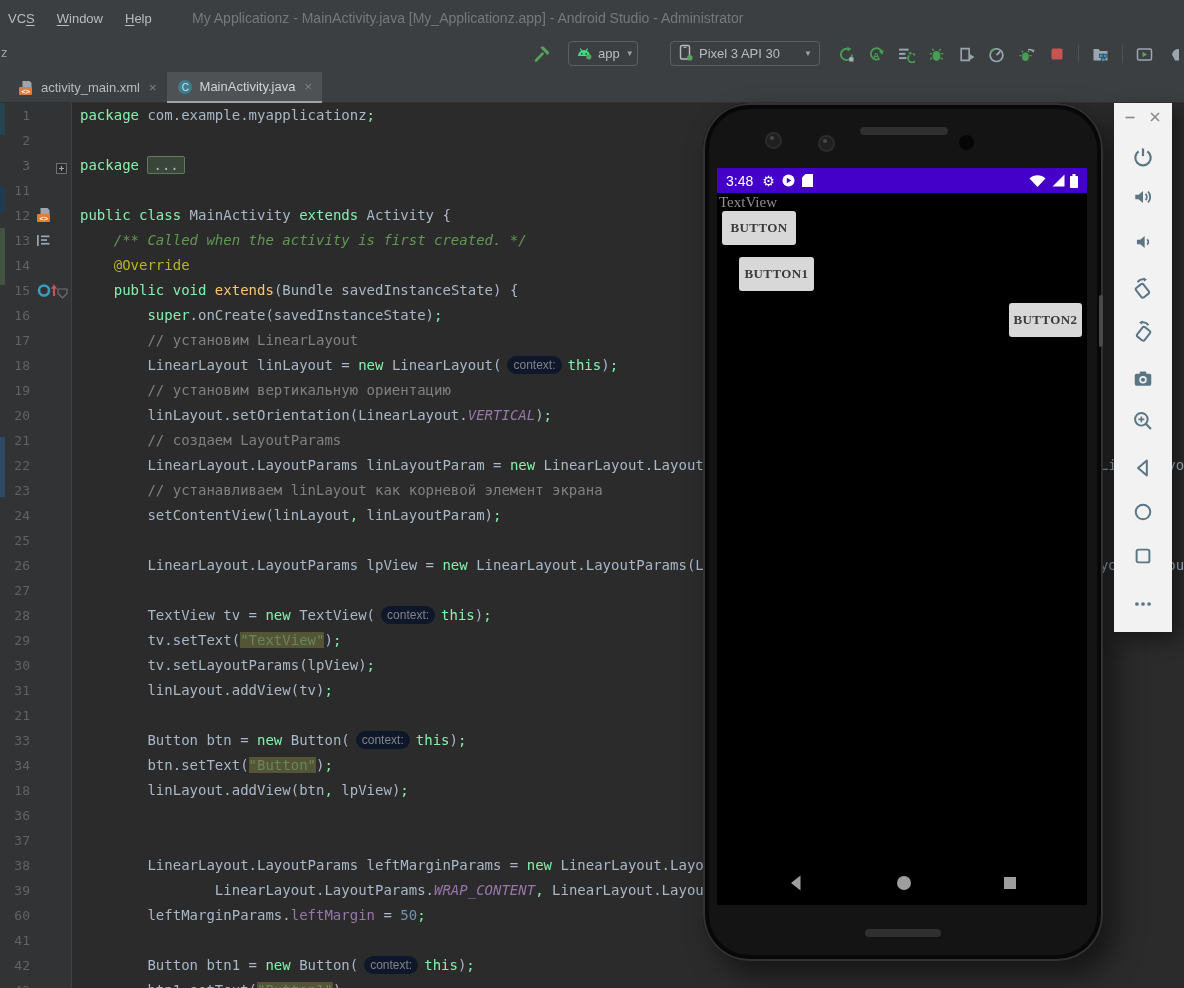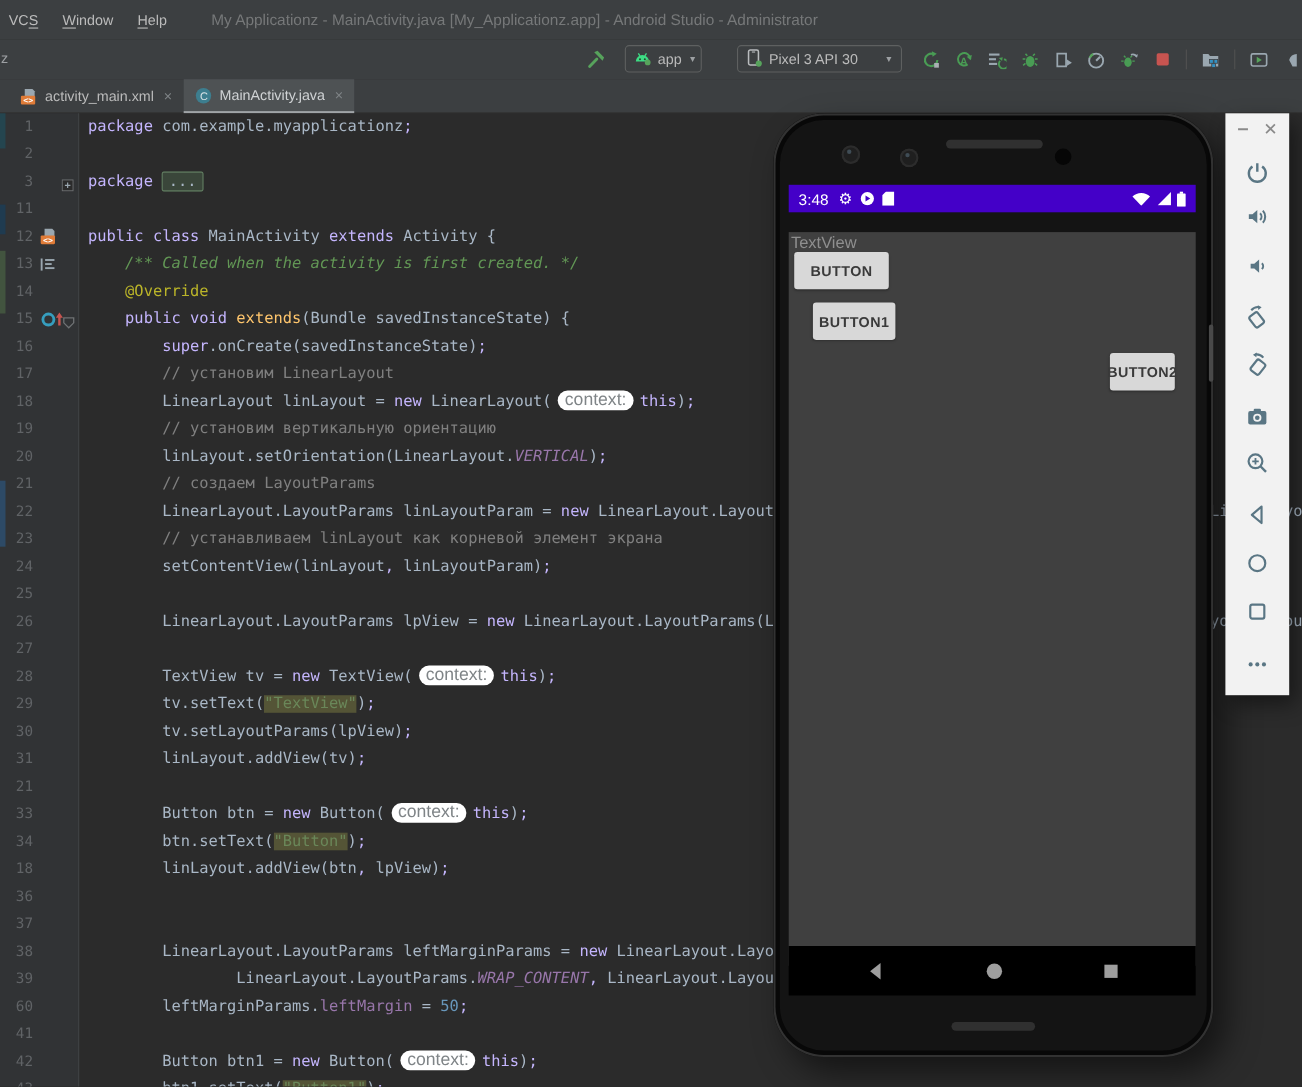--- a/index.html
+++ b/index.html
@@ -36,50 +36,50 @@
   .gutterbg{position:absolute;left:0;top:0;width:72px;height:885px;background:#313335;border-right:1px solid #404244;box-sizing:border-box;}
   .strip{position:absolute;left:0;width:5px;}
   #rows{position:absolute;left:0;top:0;}
   .row{position:relative;height:25px;white-space:nowrap;}
   .gut{position:absolute;left:0;top:0;width:72px;height:25px;}
   .ln{position:absolute;left:0;top:0;width:30px;text-align:right;color:#606366;font-size:13px;line-height:25px;}
   .gicon{position:absolute;left:36px;top:4px;}
   .fmark{position:absolute;left:56px;top:6px;}
   .cl{position:absolute;left:80px;top:0;line-height:25px;font-size:14px;white-space:pre;}
   .seg-d{color:#a9b7c6;}
-  .seg-k{color:#c4b5fd;}
+  .seg-k{color:#86efac;}
   .seg-m{color:#ffc66d;}
   .seg-a{color:#bbb529;}
   .seg-dc{color:#629755;font-style:italic;}
   .seg-c{color:#808080;}
   .seg-sh{color:#6a8759;background:#545436;}
   .seg-ci{color:#9876aa;font-style:italic;}
   .seg-n{color:#6897bb;text-align:center;}
   .seg-f{color:#9876aa;}
-  .seg-h{display:inline-block;background:#ffffff;color:#7f8487;border-radius:9px;padding:0 6px;margin:0 6px;
-         font-size:16px;line-height:18px;font-family:"Liberation Sans",sans-serif;vertical-align:1px;}
+  .seg-h{display:inline-block;background:#0f172a;color:#7f8487;border-radius:9px;padding:0 6px;margin:0 6px;
+         font-size:12px;line-height:18px;font-family:"Liberation Sans",sans-serif;vertical-align:1px;}
   .seg-fo{background:#3a463a;border:1px solid #5f7a5f;border-radius:2px;padding:0 5px;color:#a9b7c6;}
   
   .phone{position:absolute;left:703px;top:103px;width:400px;height:858px;background:#141414;border-radius:46px;
          box-shadow:inset 0 0 0 2px #323232, inset 0 0 0 6px #080808, 12px 14px 28px rgba(0,0,0,.5);}
   .grille{position:absolute;background:#303030;border-radius:4px;}
   .g-top{left:157px;top:24px;width:88px;height:8px;}
   .g-bot{left:162px;top:826px;width:76px;height:8px;}
   .cam{position:absolute;width:17px;height:17px;border-radius:50%;background:#1f1f1f;box-shadow:inset 0 0 0 2px #2c2c2c;}
   .cam:after{content:"";position:absolute;left:5px;top:4px;width:4px;height:4px;border-radius:50%;background:#3f4c55;}
   .c1{left:62px;top:29px;}
   .c2{left:115px;top:32px;}
   .facedot{position:absolute;left:256px;top:32px;width:15px;height:15px;border-radius:50%;background:#060606;}
   .sidebtn{position:absolute;left:396px;top:192px;width:4px;height:52px;background:#4a4a4a;border-radius:2px;}
   .statusbar{position:absolute;left:14px;top:65px;width:370px;height:25px;background:#4400c8;display:flex;align-items:center;
              padding:0 9px;box-sizing:border-box;color:#fff;}
   .sbtime{font-size:14px;margin-right:9px;}
   .sbicons{display:flex;align-items:center;gap:7px;}
   .sbright{margin-left:auto;display:flex;align-items:center;gap:5px;}
-  .apparea{position:absolute;left:14px;top:108px;width:370px;height:667px;background:#404040;overflow:hidden;}
+  .apparea{position:absolute;left:14px;top:90px;width:370px;height:667px;background:#000000;overflow:hidden;font-family:Liberation Serif, serif;}
   .tvlabel{position:absolute;left:2px;top:1px;color:#8f8f8f;font-size:15px;}
   .ebtn{position:absolute;height:34px;background:#d8d8d8;border-radius:3px;box-shadow:0 1px 2px rgba(0,0,0,.25);
         display:flex;align-items:center;justify-content:center;font-size:13px;font-weight:bold;color:#3a3a3a;letter-spacing:.4px;}
   .navbar{position:absolute;left:14px;top:757px;width:370px;height:45px;background:#000;}
   .navico{position:absolute;top:13px;}
   
   .panel{position:absolute;left:1114px;top:103px;width:58px;height:529px;background:#f2f2f2;
          box-shadow:6px 8px 18px rgba(0,0,0,.45);}
   .pctl{position:absolute;top:6px;width:16px;height:16px;display:flex;align-items:center;justify-content:center;}
   .picon{position:absolute;left:18px;width:22px;height:22px;display:flex;align-items:center;justify-content:center;}
@@ -514,23 +514,23 @@
             <svg width="8" height="14" viewBox="0 0 8 14">
               <rect x="2.5" y="0" width="3" height="2.2" fill="#fff"></rect>
               <rect x="0" y="2" width="8" height="12" rx="0.8" fill="#fff"></rect>
             </svg>
           </span>
         </span>
     </div>
     <div class="apparea">
       <div class="tvlabel">TextView</div>
       <div id="emu-buttons">
-          <div class="ebtn" style="left: 5px; top: 18px; width: 86px;">BUTTON</div>
+          <div class="ebtn" style="left: 5px; top: 18px; width: 74px;">BUTTON</div>
           <div class="ebtn" style="left: 22px; top: 64px; width: 75px;">BUTTON1</div>
-          <div class="ebtn" style="left: 292px; top: 110px; width: 59px;">BUTTON2</div>
+          <div class="ebtn" style="left: 292px; top: 110px; width: 73px;">BUTTON2</div>
         </div>
     </div>
     <div class="navbar">
       <span class="navico" id="nav-slot-0" style="left:69px"><svg width="20" height="20" viewBox="0 0 20 20">
             <path d="M14.5 2.5 5 10l9.5 7.5z" fill="#9e9e9e"></path>
           </svg></span>
       <span class="navico" id="nav-slot-1" style="left:177px"><svg width="20" height="20" viewBox="0 0 20 20">
             <circle cx="10" cy="10" r="7" fill="#9e9e9e"></circle>
           </svg></span>
       <span class="navico" id="nav-slot-2" style="left:283px"><svg width="20" height="20" viewBox="0 0 20 20">

